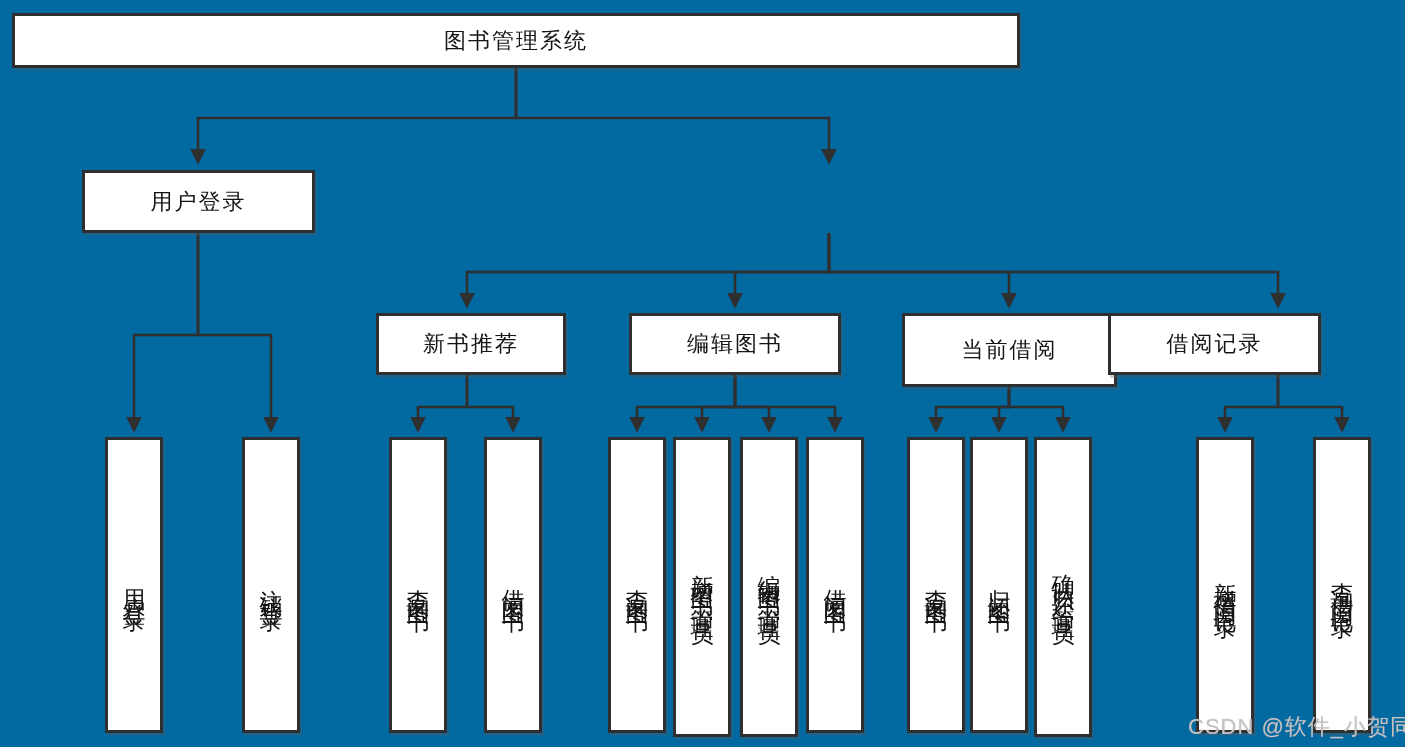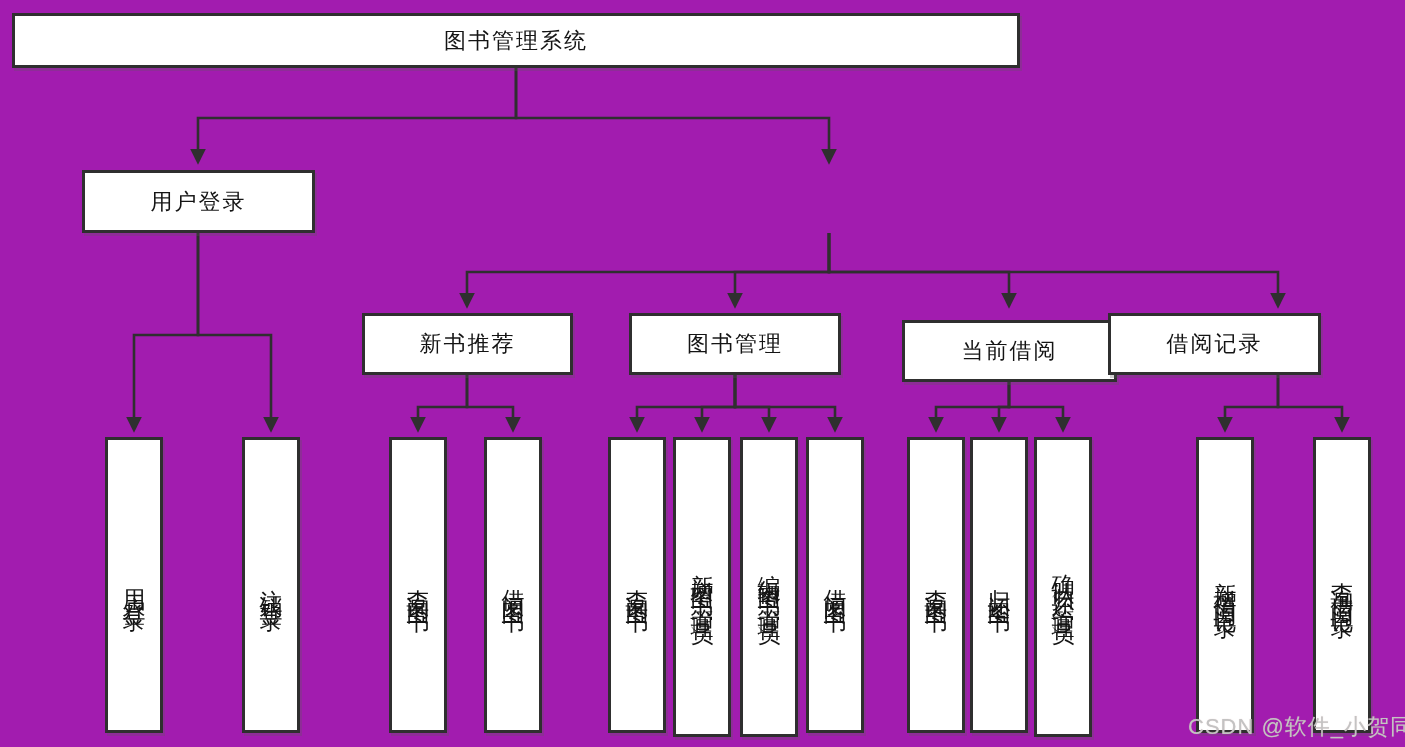--- a/index.html
+++ b/index.html
@@ -1,20 +1,20 @@
 <!DOCTYPE html>
 <html><head>
 <meta charset="utf-8">
 <style>
   html, body { margin: 0; padding: 0; background: #ffffff; }
   #stage {
     position: relative;
     width: 1405px;
     height: 747px;
-    background: #a21caf;
+    background: #0369a1;
     overflow: hidden;
     font-family: "Liberation Sans", "DejaVu Sans", sans-serif;
     color: #141414;
   }
   #wires {
     position: absolute;
     left: 0; top: 0;
     width: 1405px; height: 747px;
   }
   .node {
@@ -93,27 +93,27 @@
   </svg>
 
   <div class="node h" style="left:12px; top:13px; width:1008px; height:55px">
     <span>图书管理系统</span>
   </div>
 
   <div class="node h" style="left:82px; top:170px; width:233px; height:63px">
     <span>用户登录</span>
   </div>
 
-  <div class="node h" style="left:362px; top:313px; width:211px; height:62px">
+  <div class="node h" style="left:376px; top:313px; width:190px; height:62px">
     <span>新书推荐</span>
   </div>
   <div class="node h" style="left:629px; top:313px; width:212px; height:62px">
-    <span>图书管理</span>
+    <span>编辑图书</span>
   </div>
-  <div class="node h" style="left:902px; top:320px; width:215px; height:62px">
+  <div class="node h" style="left:902px; top:313px; width:215px; height:74px">
     <span>当前借阅</span>
   </div>
   <div class="node h" style="left:1108px; top:313px; width:213px; height:62px">
     <span>借阅记录</span>
   </div>
 
   <div class="node leaf" style="left:105px; top:437px; width:58px; height:296px">
     <span>用户登录</span>
   </div>
   <div class="node leaf" style="left:242px; top:437px; width:58px; height:296px">

